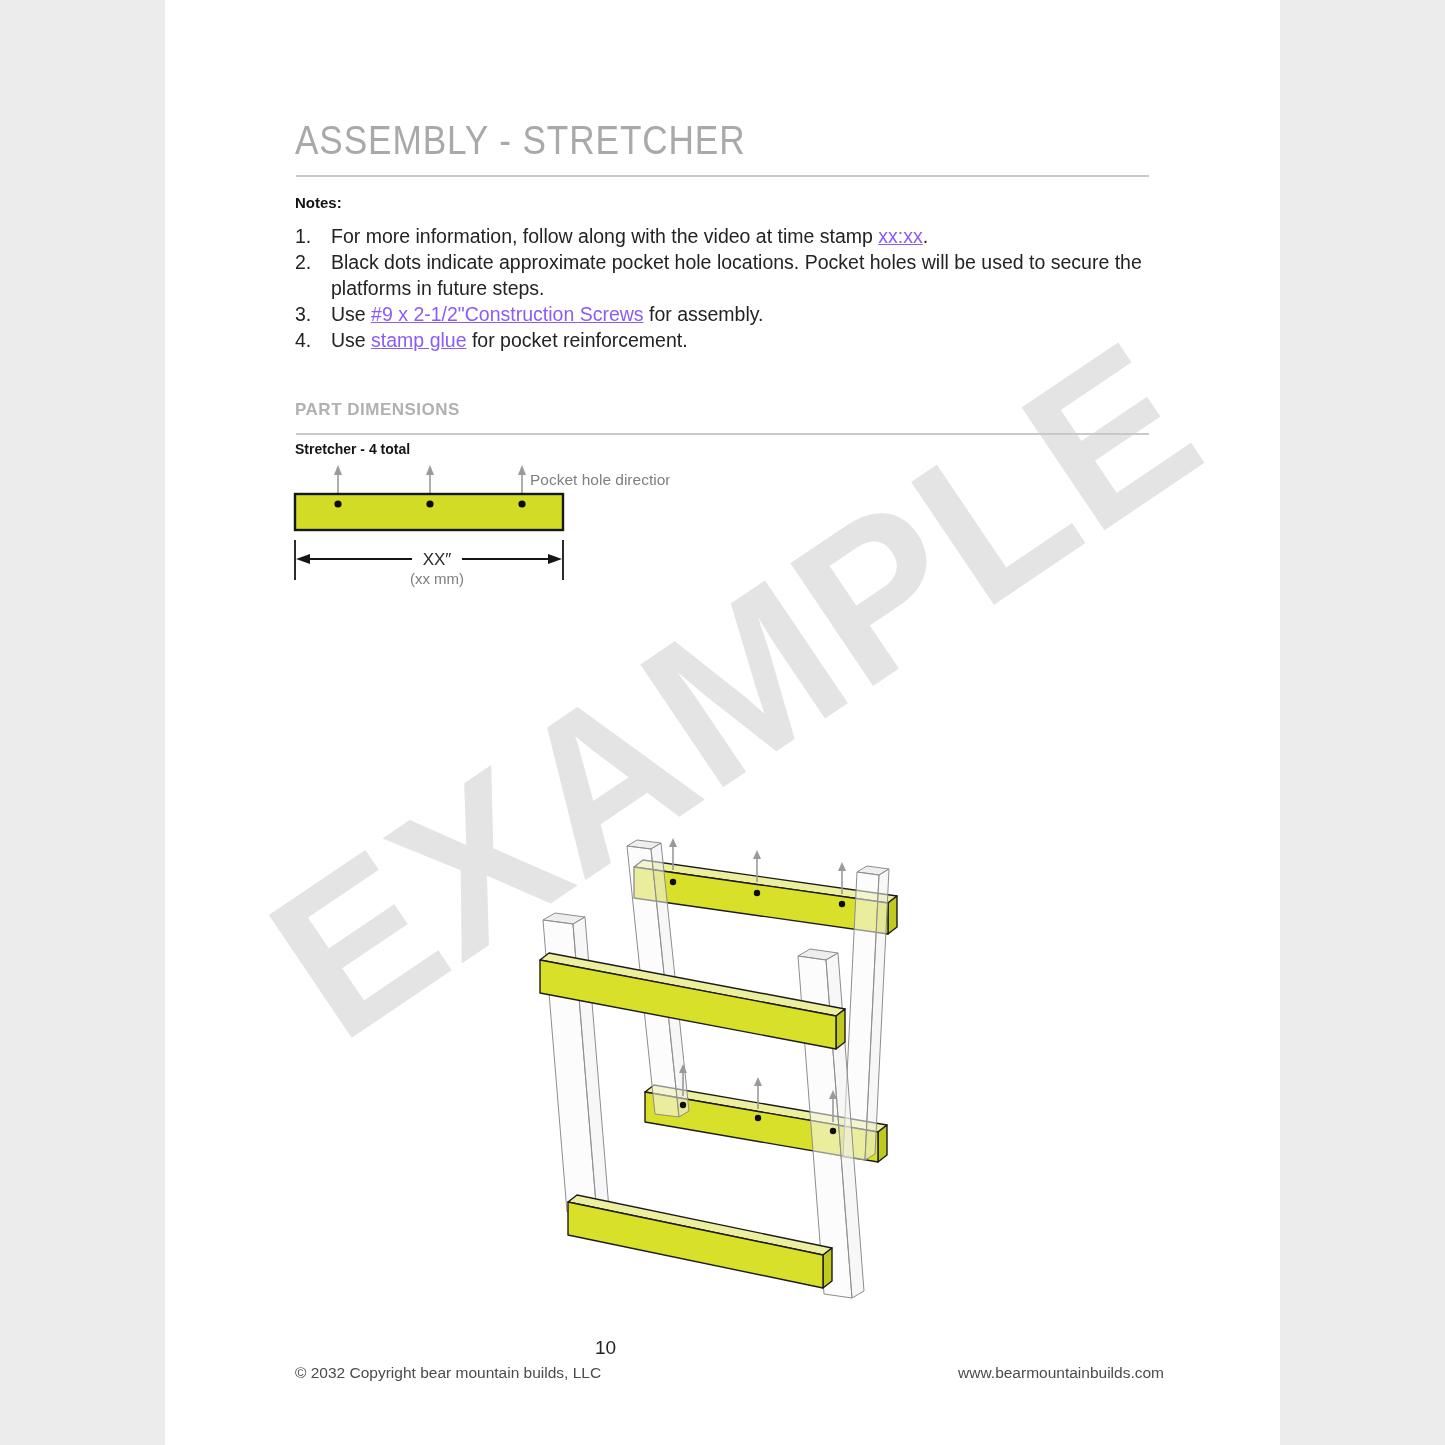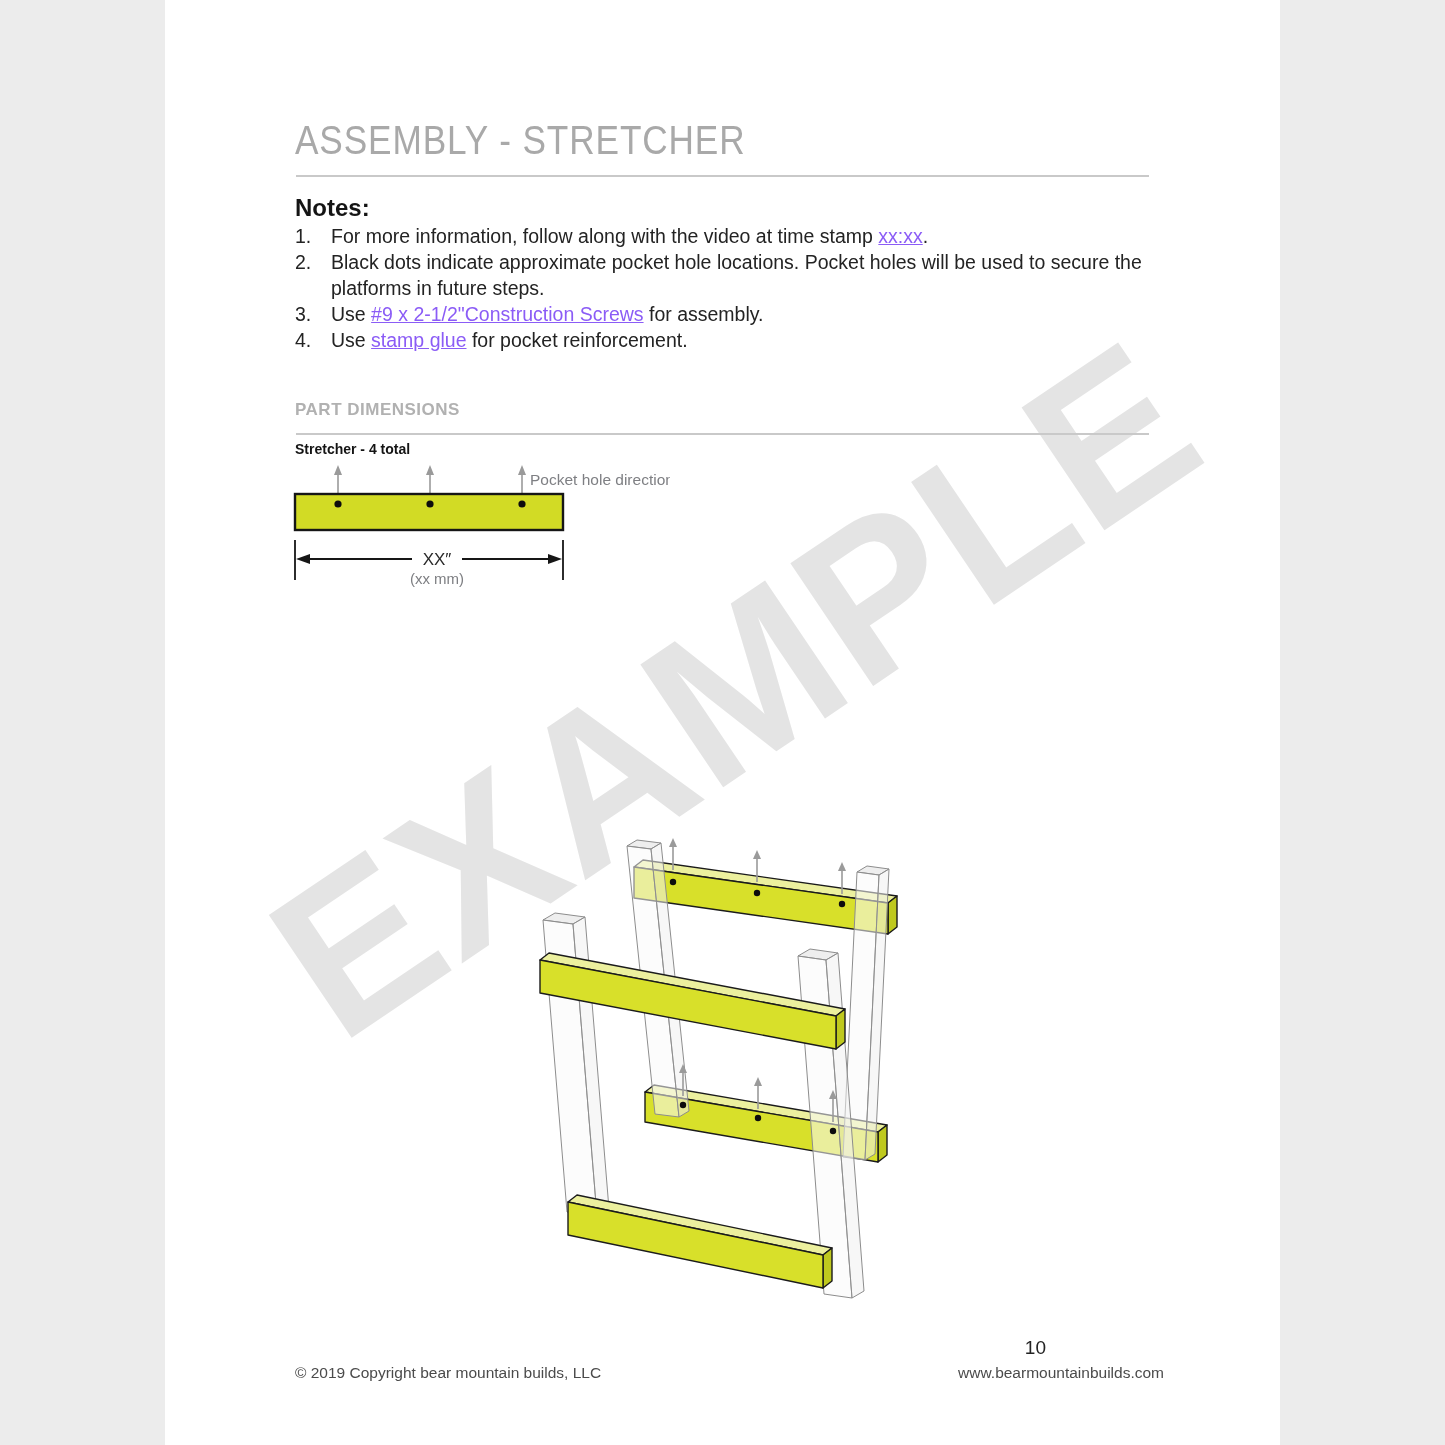--- a/index.html
+++ b/index.html
@@ -27,21 +27,21 @@
     position:absolute;left:130px;top:118px;
     font-size:40px;font-weight:400;color:#a9a9a9;
     letter-spacing:1px;transform:scaleX(.88);transform-origin:left top;
     white-space:nowrap;
   }
   .rule{position:absolute;height:2px;background:#c9c9c9;width:853px;left:131px;}
   .rule1{top:175px;}
   .rule2{top:433px;}
   .notes-heading{
     position:absolute;left:130px;top:194px;
-    font-size:24px;font-weight:700;color:#141414;
+    font-size:15px;font-weight:700;color:#141414;
   }
   .notes{
     position:absolute;left:130px;top:223px;width:872px;
     font-size:19.5px;line-height:26px;color:#232323;
   }
   .note-item{display:flex;}
   .note-num{width:36px;flex:none;}
   .note-text{flex:1;}
   .lnk{color:#8b5cf6;text-decoration:underline;cursor:pointer;}
   .pd-heading{
@@ -49,21 +49,21 @@
     font-size:17px;font-weight:700;color:#b1b1b1;letter-spacing:.5px;
   }
   .part-title{
     position:absolute;left:130px;top:441px;
     font-size:14px;font-weight:700;color:#141414;
   }
   .diagram-svg{position:absolute;left:125px;top:462px;}
   .assembly-svg{position:absolute;left:355px;top:830px;}
   .page-number{
     position:absolute;left:0;top:1337px;width:881px;
-    text-align:right;font-size:19px;color:#232323;
+    text-align:center;font-size:19px;color:#232323;
   }
   .footer-left{
     position:absolute;left:130px;top:1364px;
     font-size:15.5px;color:#4b4b4b;
   }
   .footer-right{
     position:absolute;right:116px;top:1364px;
     font-size:15.5px;color:#4b4b4b;
   }
   svg text{font-family:"Liberation Sans", sans-serif;}
@@ -211,17 +211,17 @@
         <polygon points="20,130 316,186 316,219 20,163" fill="#d8e02a"></polygon>
       </g>
       <g stroke="#1b1b1b" stroke-width="1.4" stroke-linejoin="round">
         <polygon points="48,372 303,425 312,418 57,365" fill="#ecf09e"></polygon>
         <polygon points="303,425 312,418 312,451 303,458" fill="#bfc91e"></polygon>
         <polygon points="48,372 303,425 303,458 48,405" fill="#d8e02a"></polygon>
       </g>
     </svg>
 
     <div class="page-number">10</div>
-    <div class="footer-left">© 2019 Copyright bear mountain builds, LLC</div>
+    <div class="footer-left">© 2032 Copyright bear mountain builds, LLC</div>
     <div class="footer-right">www.bearmountainbuilds.com</div>
 
   </div>
 </div>
 
 </body></html>

